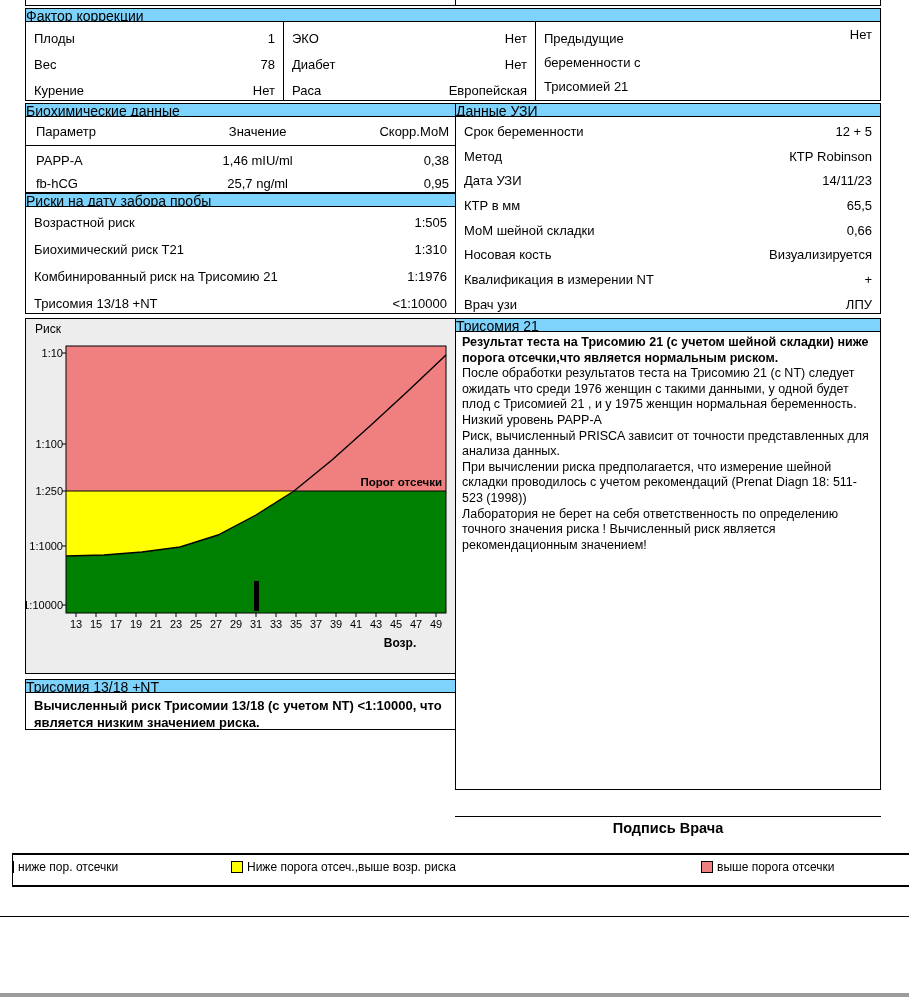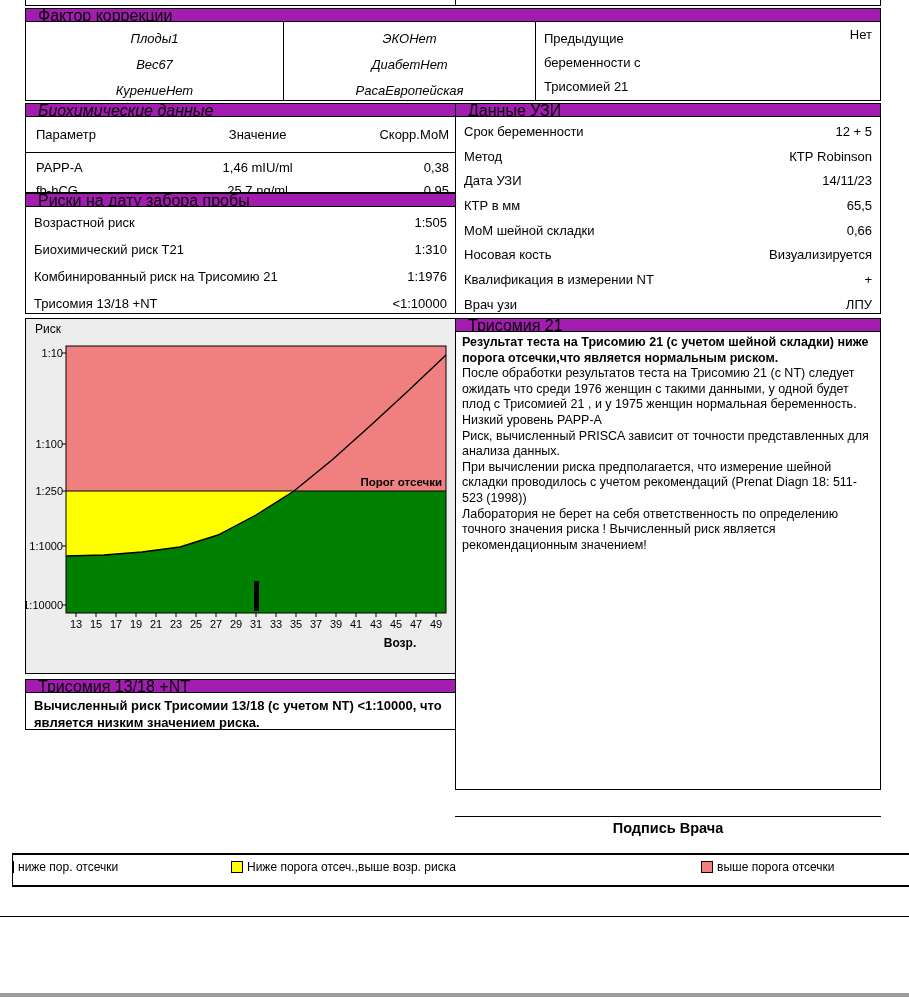--- a/index.html
+++ b/index.html
@@ -3,33 +3,33 @@
 <meta charset="utf-8">
 <style>
   * { margin:0; padding:0; box-sizing:border-box; }
   html,body { background:#fff; }
   body {
     width:909px; height:1000px; position:relative; overflow:hidden;
     font-family:"Liberation Sans", sans-serif; font-size:13px; color:#000;
   }
   .abs { position:absolute; }
   .hdr {
-    background:#a21caf; border:1px solid #000; height:14px;
-    font-size:16px; line-height:12px; padding:1px 12px;
+    background:#7dd3fc; border:1px solid #000; height:14px;
+    font-size:14px; line-height:12px; padding:1px 0;
   }
   .box { border:1px solid #000; background:#fff; }
   .kv { display:flex; justify-content:space-between; align-items:center; padding:0 8px; }
-  .crow { height:26px; display:flex; justify-content:center; align-items:center; padding:0 8px;font-style:italic; }
+  .crow { height:26px; display:flex; justify-content:space-between; align-items:center; padding:0 8px; }
   .ccol { padding-top:3px; }
   .ccol1 { width:258px; border-right:1px solid #000; }
   .ccol2 { width:252px; border-right:1px solid #000; }
   .ccol3 { flex:1; display:flex; justify-content:space-between; padding:5px 8px 0 8px; }
   .prev-label { width:150px; line-height:24px; }
   .bgrid { display:grid; grid-template-columns:38% 32% 30%; align-items:center; }
-  .bhead { height:36px; border-bottom:1px solid #000; }
+  .bhead { height:29px; border-bottom:1px solid #000; }
   .brow { height:23px; }
   .bc1 { padding-left:10px; text-align:left; }
   .bc2 { text-align:center; }
   .bc3 { text-align:right; padding-right:6px; }
   .risk-row { height:27px; }
   .us-row { height:24.7px; }
   .chartbox { background:#EDEDED; border:1px solid #000; }
   .t21-text { padding:3px 6px 0 6px; font-size:12.5px; line-height:15.6px; }
   .t21-text p { margin:0; }
   .b { font-weight:bold; }
@@ -59,21 +59,21 @@
   <span>Фактор коррекции</span>
 </div>
 <div class="abs box" style="left:25px; top:21px; width:856px; height:80px; display:flex;">
   <div class="ccol ccol1">
     <div class="crow">
       <span>Плоды</span>
       <span>1</span>
     </div>
     <div class="crow">
       <span>Вес</span>
-      <span>67</span>
+      <span>78</span>
     </div>
     <div class="crow">
       <span>Курение</span>
       <span>Нет</span>
     </div>
   </div>
   <div class="ccol ccol2">
     <div class="crow">
       <span>ЭКО</span>
       <span>Нет</span>
@@ -86,21 +86,21 @@
       <span>Раса</span>
       <span>Европейская</span>
     </div>
   </div>
   <div class="ccol3">
     <span class="prev-label">Предыдущие беременности с Трисомией 21</span>
     <span>Нет</span>
   </div>
 </div>
 
-<div class="abs hdr" style="left:25px; top:103px; width:431px;font-style:italic;">
+<div class="abs hdr" style="left:25px; top:103px; width:431px;">
   <span>Биохимические данные</span>
 </div>
 <div class="abs box" style="left:25px; top:116px; width:431px; height:77px;">
   <div class="bgrid bhead">
     <span class="bc1">Параметр</span>
     <span class="bc2">Значение</span>
     <span class="bc3">Скорр.МоМ</span>
   </div>
   <div class="bgrid brow" style="margin-top:3px;">
     <span class="bc1">PAPP-A</span>

